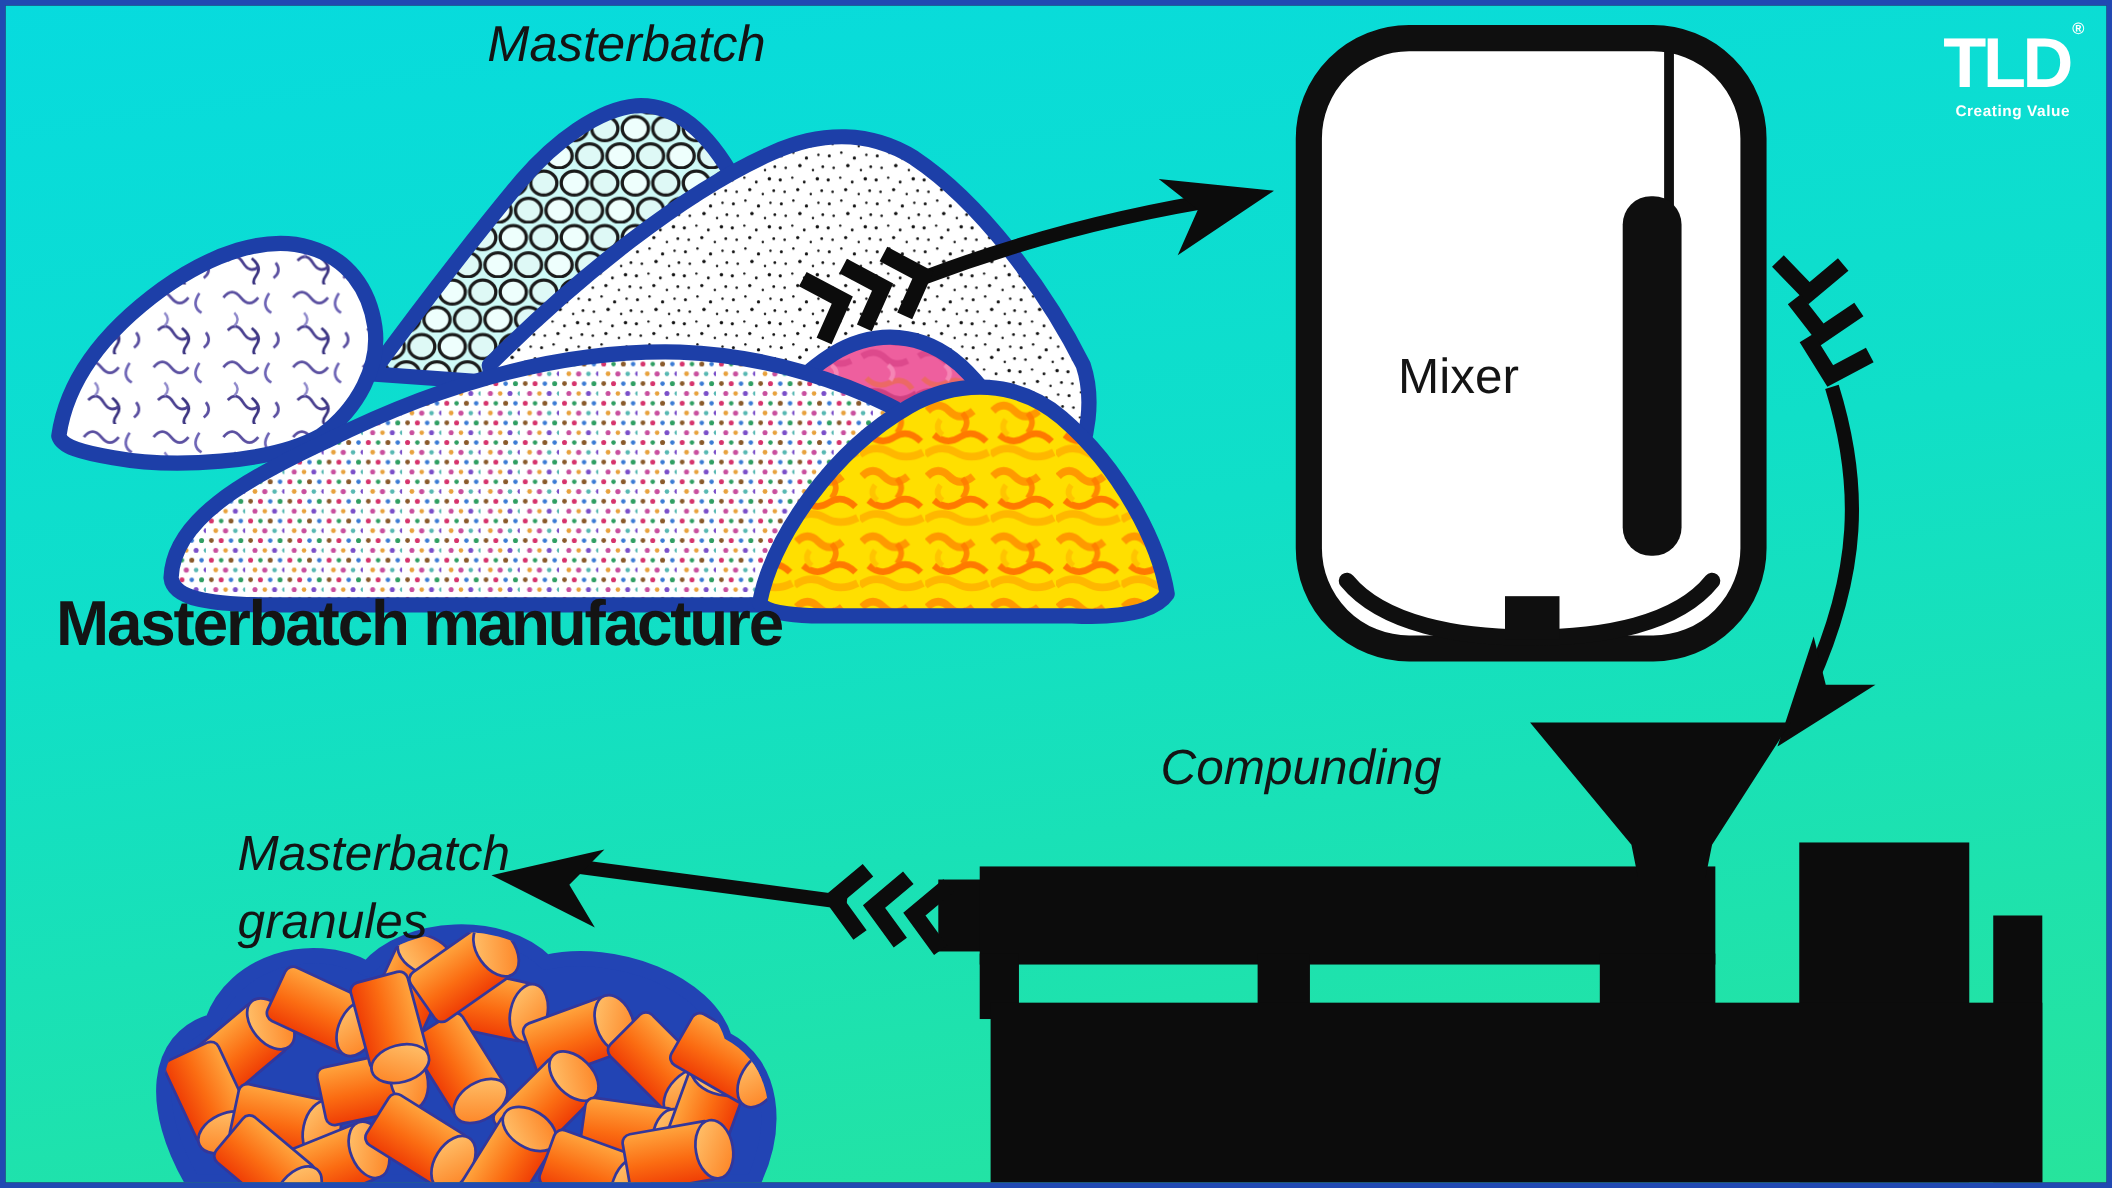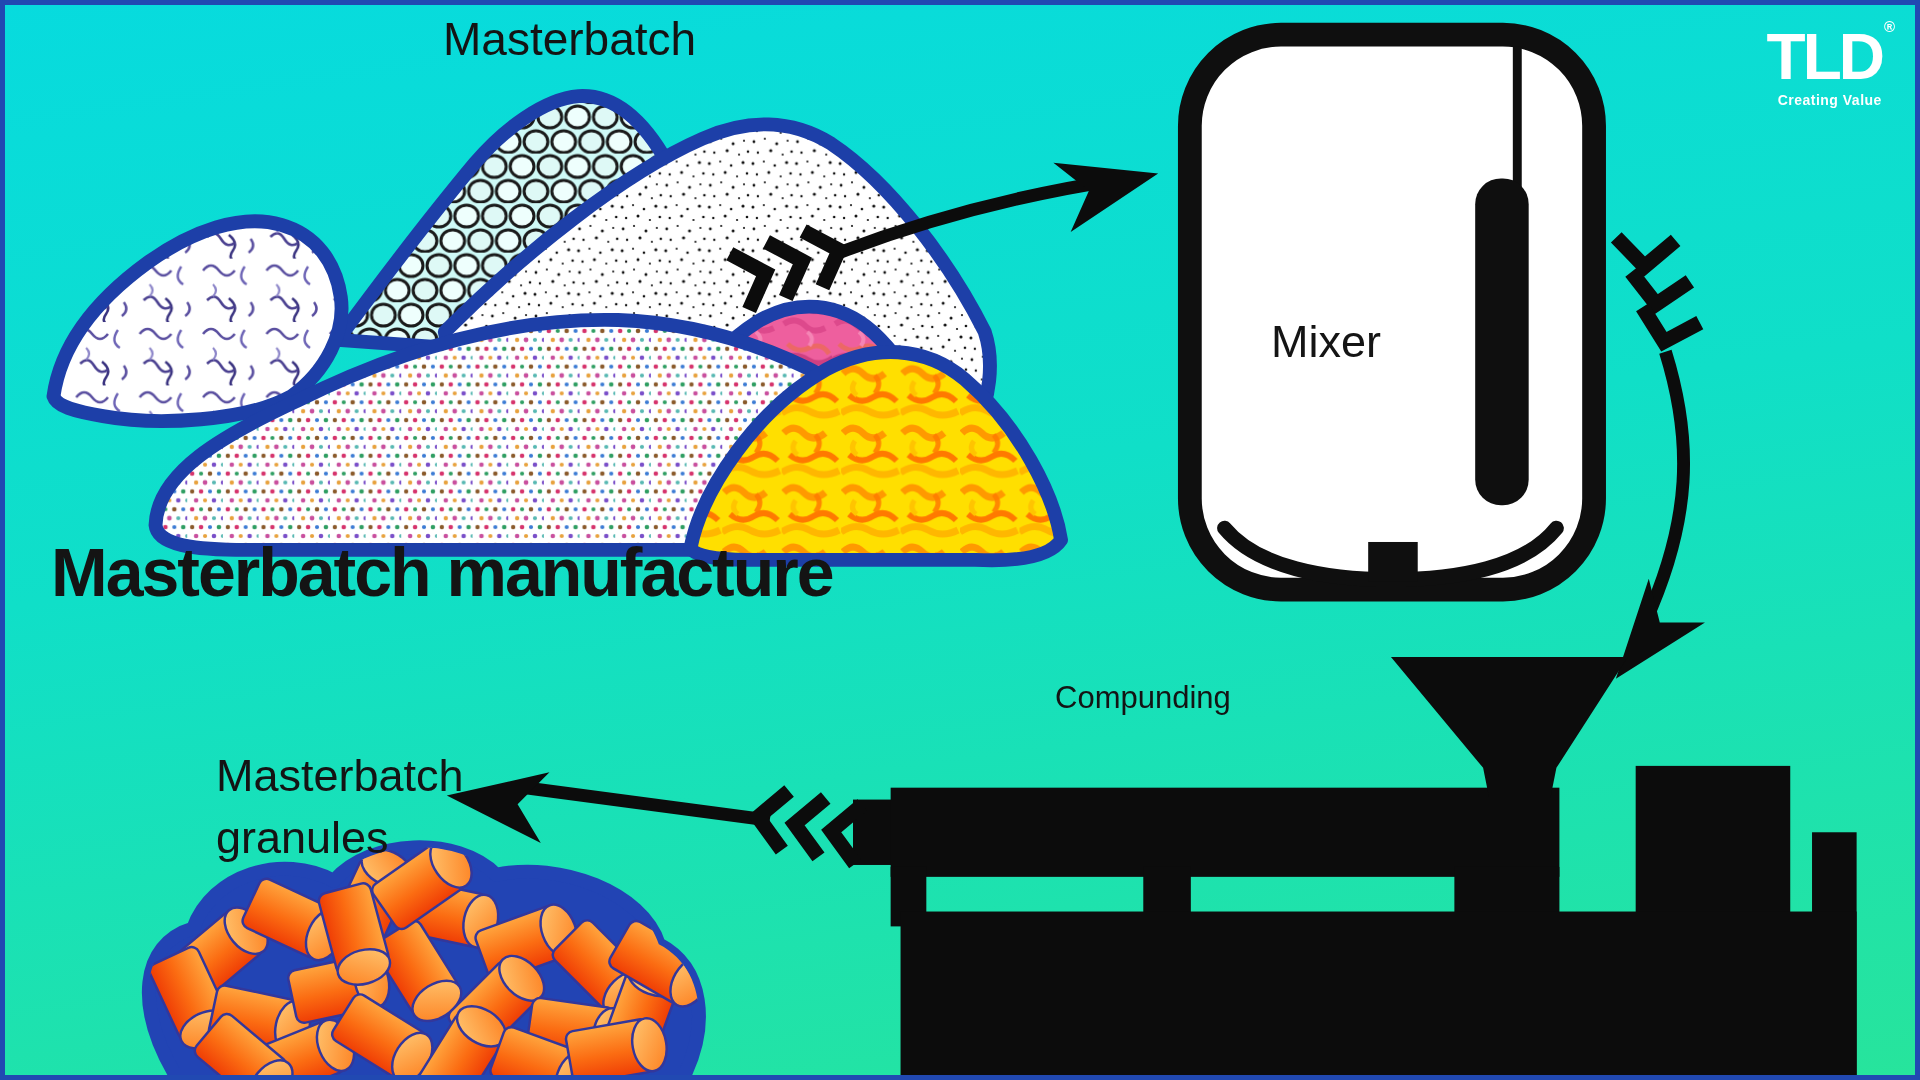--- a/index.html
+++ b/index.html
@@ -4,25 +4,25 @@
 <style>
   html,body{margin:0;padding:0;background:#222;}
   .canvas{
     position:relative;width:1920px;height:1080px;box-sizing:border-box;
     background:linear-gradient(172deg,#07dbde 0%,#10dfc8 45%,#27e49c 100%);
     border:5px solid #2149b2;overflow:hidden;
     font-family:"Liberation Sans",sans-serif;color:#141414;
   }
   svg.art{position:absolute;left:0;top:0;width:1910px;height:1070px;}
   .lbl{position:absolute;color:#141414;}
-  .lbl .ln{display:block;}
+  .lbl .ln{display:block;font-style:italic;}
   .lbl-components{left:438px;top:6px;font-size:46px;line-height:57px;}
-  .lbl-title{left:46px;top:528px;font-size:68px;font-weight:700;letter-spacing:-2px;}
+  .lbl-title{left:46px;top:528px;font-size:58px;font-weight:700;letter-spacing:-2px;}
   .lbl-mixer{left:1266px;top:288px;font-size:45px;margin-top:23px;}
-  .lbl-extruder{left:1050px;top:664px;font-size:31px;line-height:58px;}
+  .lbl-extruder{left:1050px;top:664px;font-size:45px;line-height:58px;}
   .lbl-granules{left:211px;top:740px;font-size:45px;line-height:62px;}
   .logo{position:absolute;right:22px;top:20px;text-align:center;color:#ffffff;line-height:1;}
   .logo .wordmark{font-size:64px;font-weight:900;letter-spacing:-3px;display:inline-block;}
   .logo .reg{font-size:15px;font-weight:700;vertical-align:top;position:relative;top:-6px;left:2px;}
   .logo .tagline{font-size:14px;font-weight:700;letter-spacing:.5px;margin-top:4px;}
 </style>
 </head>
 <body>
 
 <div class="canvas">

